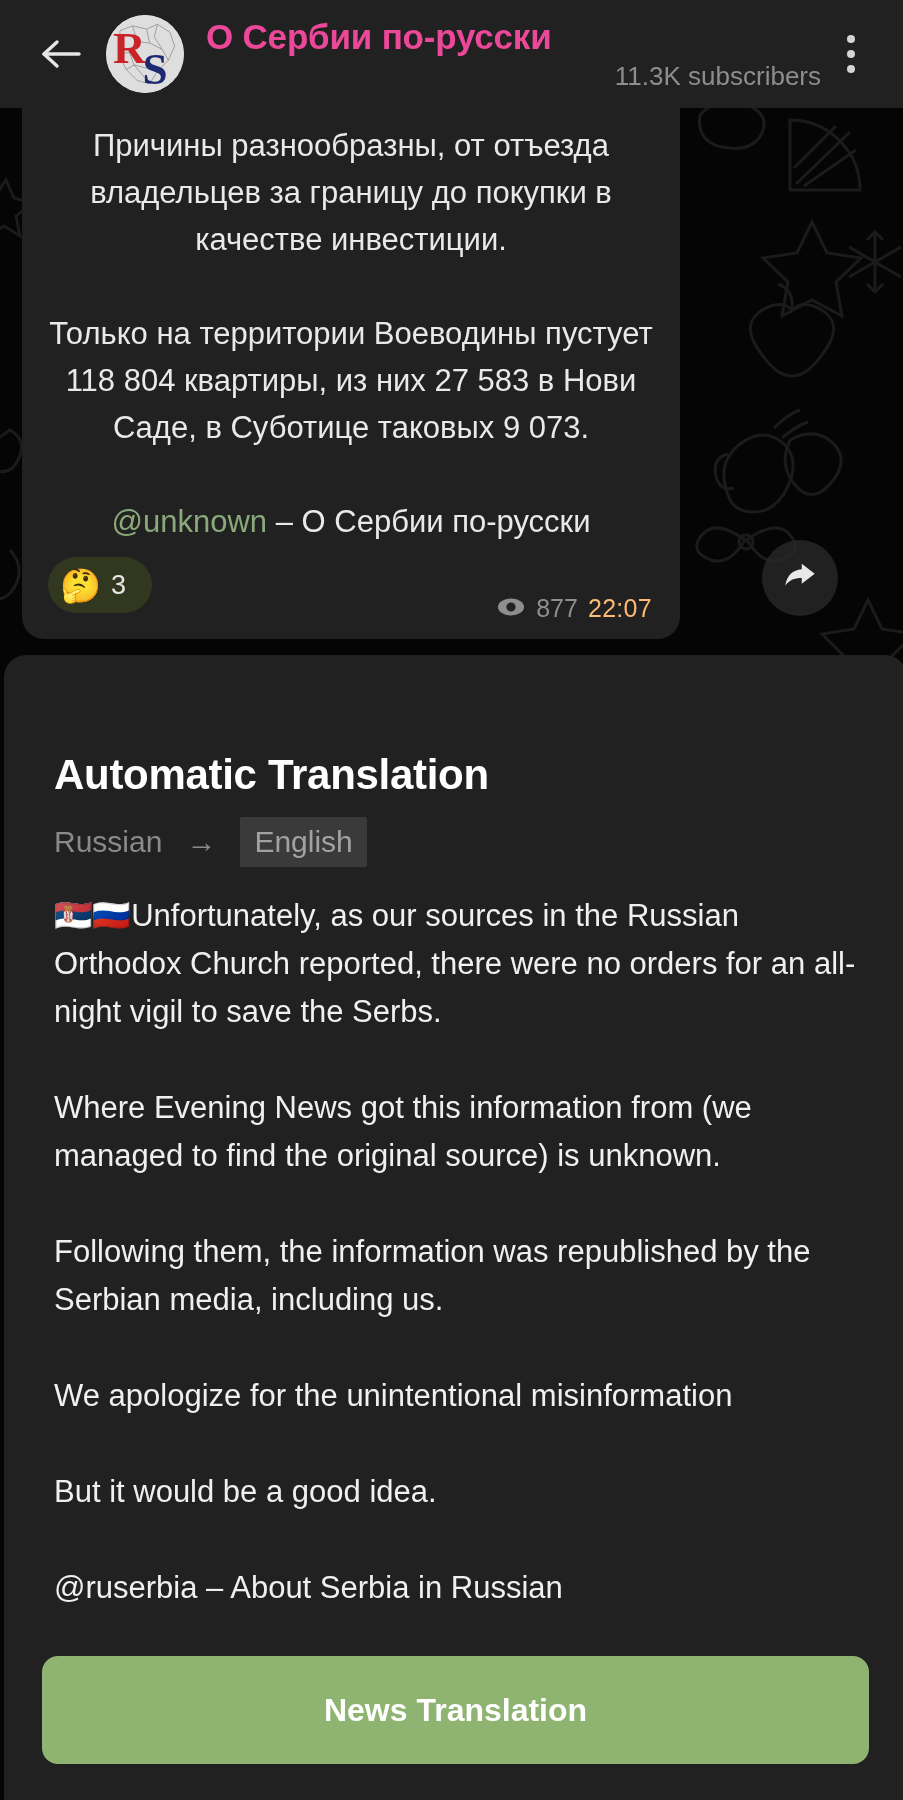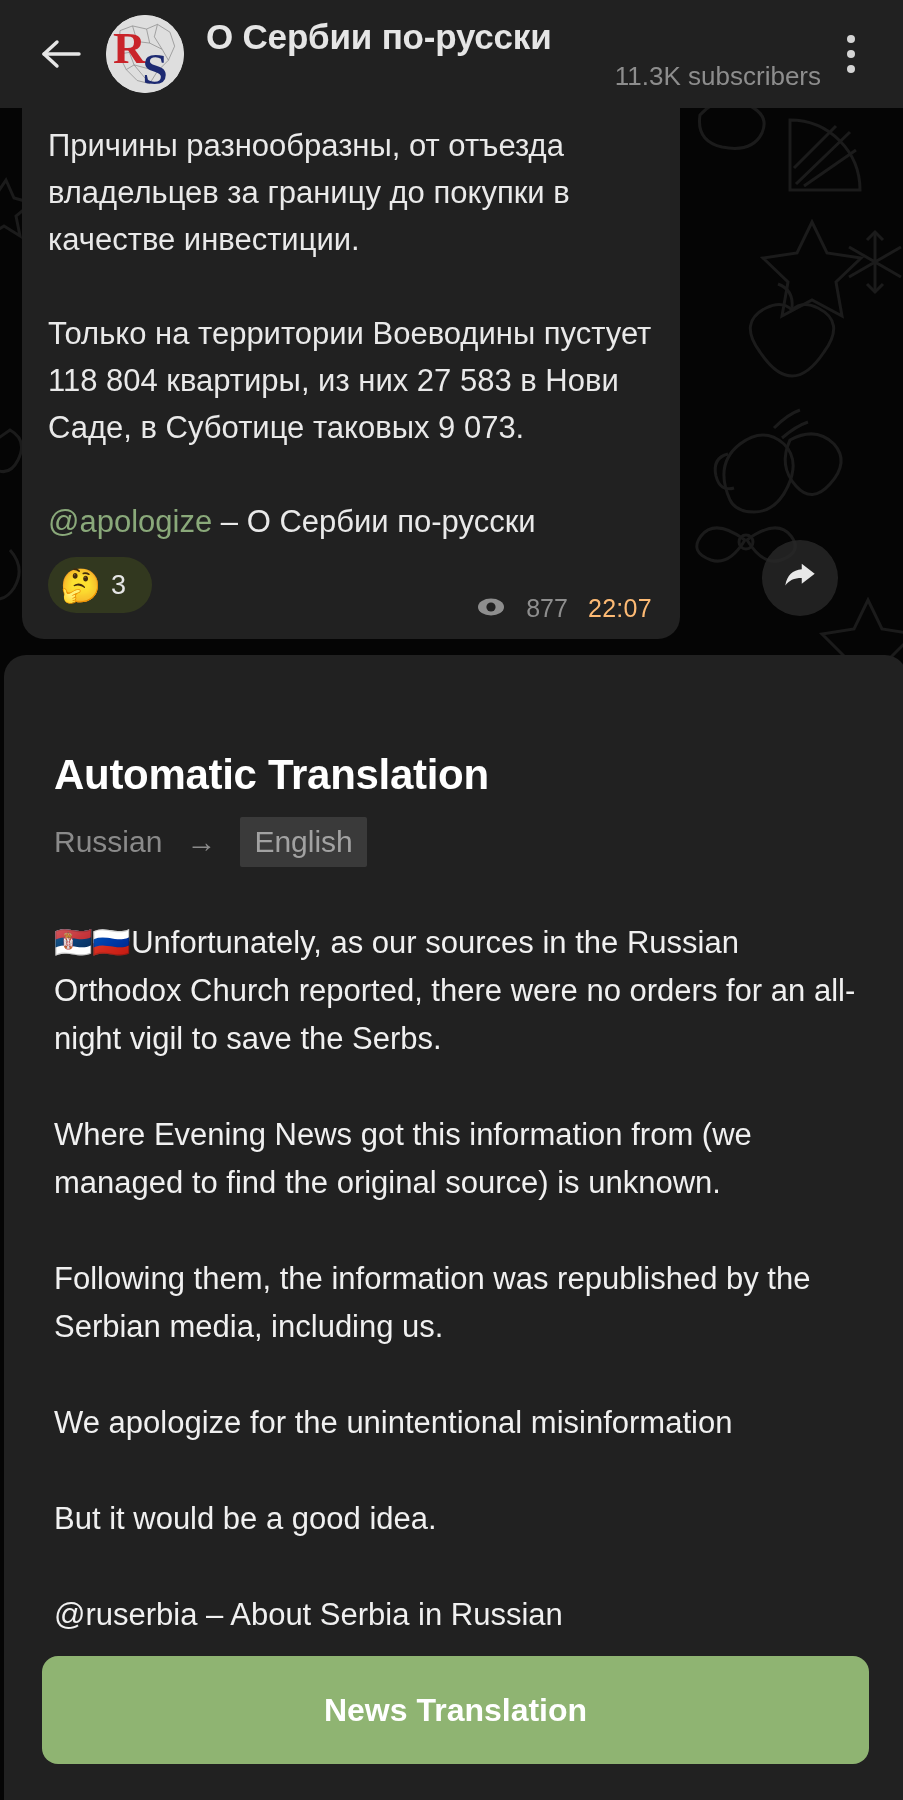--- a/index.html
+++ b/index.html
@@ -69,21 +69,21 @@
   .titleblock {
     margin-left: 22px;
     flex: 1 1 auto;
     min-width: 0;
     display: flex;
     flex-direction: column;
     justify-content: center;
     cursor: pointer;
   }
   .chat-title {
-    color: #e5e5e5;
+    color: #ec4899;
     font-size: 35px;
     font-weight: bold;
     line-height: 42px;
     white-space: nowrap;
     overflow: hidden;
     letter-spacing: -0.2px;
   }
   .chat-sub {
     color: #8d8d8d;
     font-size: 26px;
@@ -111,20 +111,21 @@
   
   .bubble {
     position: absolute;
     top: 108px;
     left: 22px;
     width: 658px;
     background: #212121;
     border-radius: 0 0 22px 22px;
     padding: 14px 26px 10px 26px;
     z-index: 20;
+    text-align: center;
   }
   .msg-text {
     color: #e9e9e9;
     font-size: 31px;
     line-height: 47px;
     white-space: pre-wrap;
     word-wrap: break-word;
   }
   .msg-text .mention {
     color: #8aa97a;
@@ -153,21 +154,21 @@
     color: #e6e6e6;
     font-size: 27px;
     font-weight: 500;
   }
   .msg-meta {
     position: absolute;
     right: 2px;
     bottom: 6px;
     display: flex;
     align-items: center;
-    gap: 20px;
+    gap: 10px;
     color: #8e8e8e;
     font-size: 25px;
   }
   .eye-icon { display: block; }
   .view-count { color: #8e8e8e; }
   .msg-time { color: #fdba74; letter-spacing: 0.3px; }
 
   
   .forward-btn {
     position: absolute;
@@ -223,21 +224,21 @@
     background: #3a3a3a;
     color: #a2a2a2;
     font-size: 30px;
     line-height: 38px;
     padding: 6px 14px;
     border-radius: 2px;
     cursor: pointer;
   }
 
   .translation-body {
-    margin-top: 52px;
+    margin-top: 25px;
     color: #f0f0f0;
     font-size: 31px;
     line-height: 48px;
     white-space: pre-wrap;
     word-wrap: break-word;
   }
 
   .close-btn {
     position: absolute;
     left: 38px;
@@ -325,21 +326,21 @@
         </g>
       </g>
     </svg>
   </div>
 
   <div class="bubble">
     <div class="msg-text"><span>Причины разнообразны, от отъезда владельцев за границу до покупки в качестве инвестиции.
 
 Только на территории Воеводины пустует 118 804 квартиры, из них 27 583 в Нови Саде, в Суботице таковых 9 073.
 
-</span><span class="mention">@apologize</span><span> – О Сербии по-русски</span></div>
+</span><span class="mention">@unknown</span><span> – О Сербии по-русски</span></div>
 
     <div class="msg-foot">
       <div class="reaction-chip">
         <span class="reaction-emoji">🤔</span>
         <span class="reaction-count">3</span>
       </div>
       <div class="msg-meta">
         <span class="eye-icon">
           <svg width="30" height="20" viewBox="0 0 30 20" fill="none">
             <ellipse cx="15" cy="10" rx="13" ry="8.5" fill="#8e8e8e"></ellipse>

